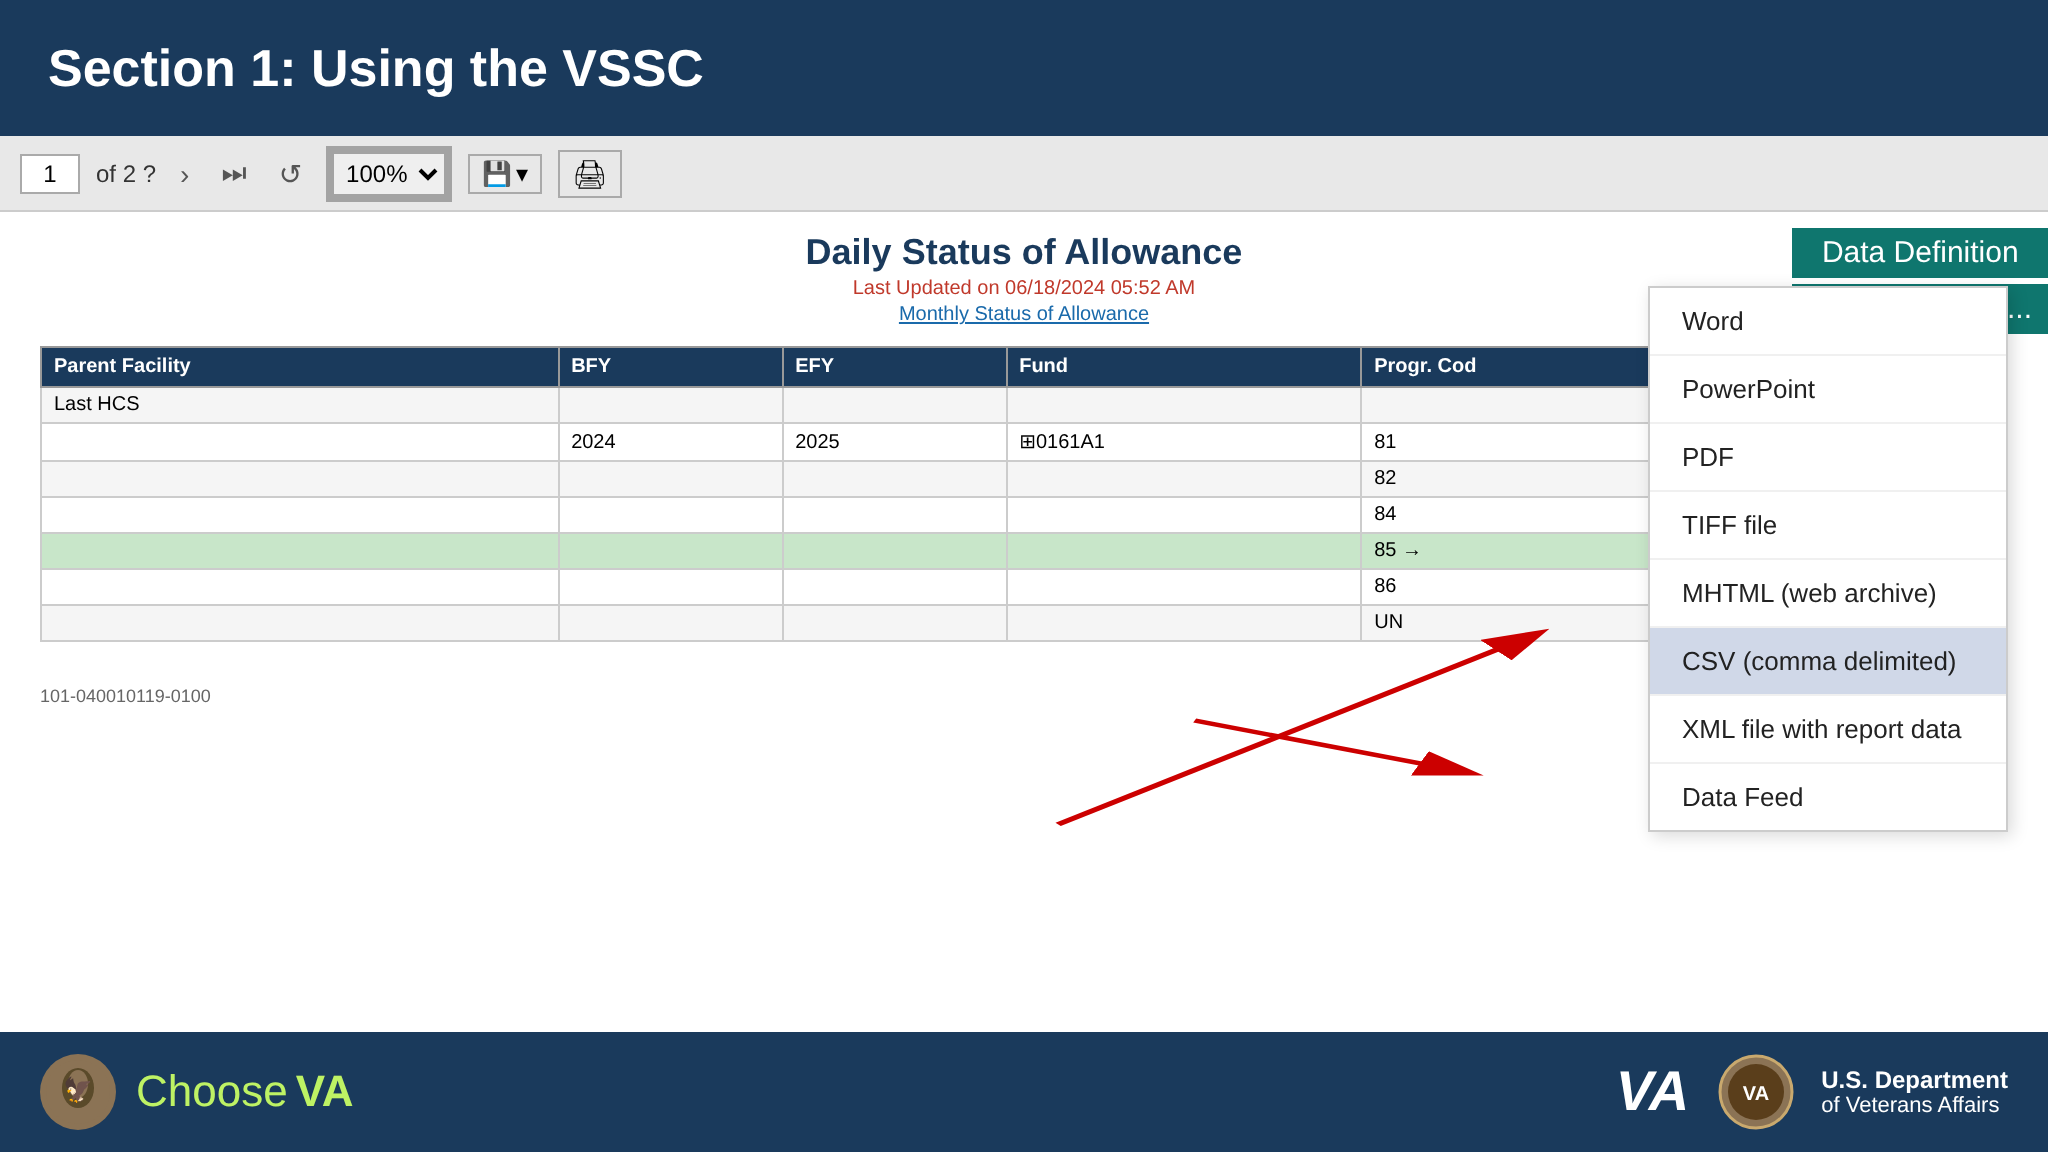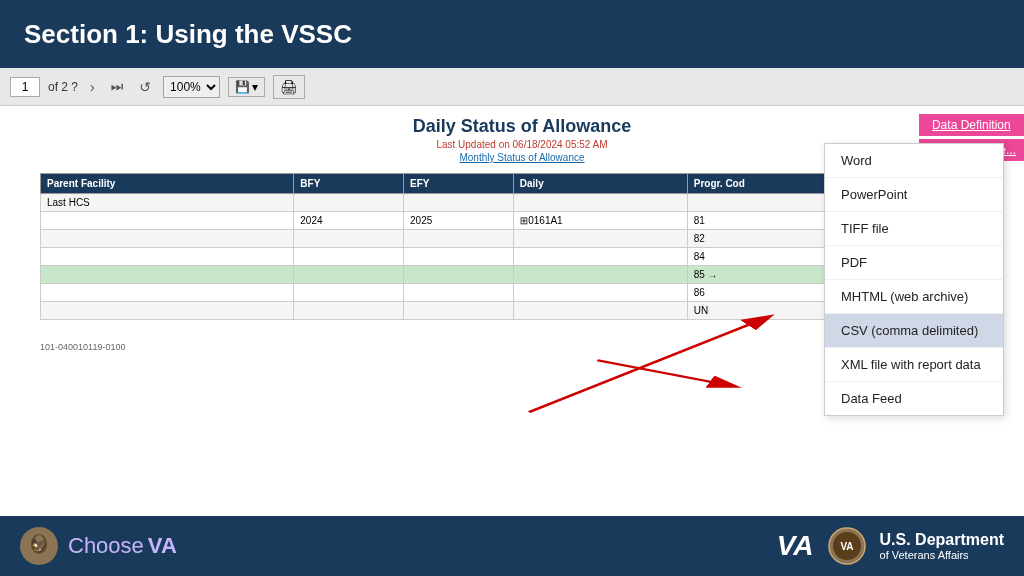--- a/index.html
+++ b/index.html
@@ -93,21 +93,21 @@
       border: none;
       cursor: pointer;
       font-size: 14px;
       color: #555;
       padding: 2px 4px;
     }
 
     .zoom-select {
       font-size: 12px;
       padding: 2px;
-      border: 1px solid #a3a3a3;
+      border: 4px solid #a3a3a3;
     }
 
     .save-btn {
       display: flex;
       align-items: center;
       background: none;
       border: 1px solid #aaa;
       cursor: pointer;
       padding: 2px 6px;
       font-size: 12px;
@@ -160,28 +160,27 @@
     .doc-buttons {
       position: absolute;
       right: 0;
       top: 8px;
       display: flex;
       flex-direction: column;
       gap: 3px;
     }
 
     .doc-btn {
-      background: #ec4899;
+      background: #0f766e;
       color: white;
-      font-size: 12px;
+      font-size: 15px;
       padding: 4px 8px;
       white-space: nowrap;
       cursor: pointer;
       border: none;
-      text-decoration: underline;
     }
 
     
     .doc-table {
       width: 100%;
       border-collapse: collapse;
       font-size: 10px;
       margin-top: 8px;
     }
 
@@ -241,21 +240,21 @@
       justify-content: space-between;
     }
 
     .footer-left {
       display: flex;
       align-items: center;
       gap: 10px;
     }
 
     .choose-va {
-      color: #c4b5fd;
+      color: #bef264;
       font-size: 22px;
       font-weight: 300;
       display: flex;
       align-items: center;
       gap: 4px;
     }
 
     .choose-va strong {
       font-weight: 700;
     }
@@ -325,33 +324,33 @@
         <option>150%</option>
       </select>
       <button class="save-btn">
         <span>💾</span>
         <span>▾</span>
       </button>
       <button class="print-btn">🖨</button>
     </div>
 
     <div class="doc-area">
-      <div style="position: relative; padding-left: 20px;">
+      <div style="position: relative;">
         <div class="doc-inner">
           <div class="doc-title">Daily Status of Allowance</div>
           <div class="doc-subtitle">Last Updated on 06/18/2024  05:52 AM</div>
           <div class="doc-link">Monthly Status of Allowance</div>
 
           <table class="doc-table">
             <thead>
               <tr>
                 <th>Parent Facility</th>
                 <th>BFY</th>
                 <th>EFY</th>
-                <th>Daily</th>
+                <th>Fund</th>
                 <th>Progr. Cod</th>
                 <th>CC N</th>
               </tr>
             </thead>
             <tbody>
               <tr>
                 <td>Last HCS</td>
                 <td></td>
                 <td></td>
                 <td></td>
@@ -433,24 +432,24 @@
     </div>
 
     <div class="dropdown-menu">
       <div class="dropdown-item">
         <span>Word</span>
       </div>
       <div class="dropdown-item">
         <span>PowerPoint</span>
       </div>
       <div class="dropdown-item">
+        <span>PDF</span>
+      </div>
+      <div class="dropdown-item">
         <span>TIFF file</span>
-      </div>
-      <div class="dropdown-item">
-        <span>PDF</span>
       </div>
       <div class="dropdown-item">
         <span>MHTML (web archive)</span>
       </div>
       <div class="dropdown-item active">
         <span>CSV (comma delimited)</span>
       </div>
       <div class="dropdown-item">
         <span>XML file with report data</span>
       </div>
@@ -481,17 +480,17 @@
 
   <div class="footer-right">
     <div class="va-logo">VA</div>
 
     <svg class="va-seal" viewBox="0 0 38 38">
       <circle cx="19" cy="19" r="18" fill="#8b7355" stroke="#c9a96e" stroke-width="1.5"></circle>
       <circle cx="19" cy="19" r="14" fill="#5a3e1b"></circle>
       <text x="19" y="23" text-anchor="middle" font-size="10" fill="white" font-weight="bold">VA</text>
     </svg>
     <div>
-      <div style="color:white; font-size:16px; font-weight:bold;">U.S. Department</div>
+      <div style="color:white; font-size:12px; font-weight:bold;">U.S. Department</div>
       <div style="color:white; font-size:11px;">of Veterans Affairs</div>
     </div>
   </div>
 </div>
 
 </body></html>

